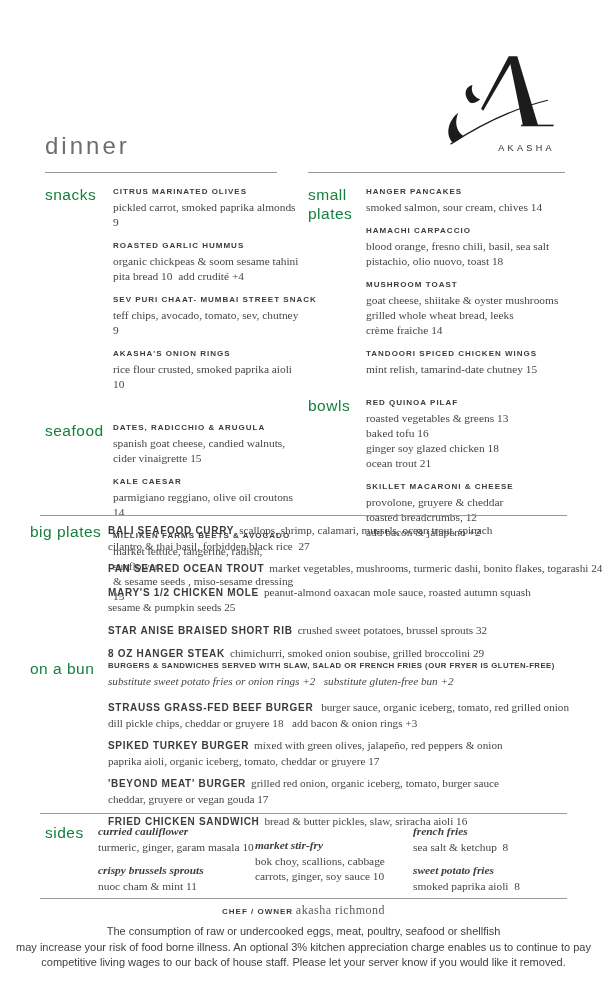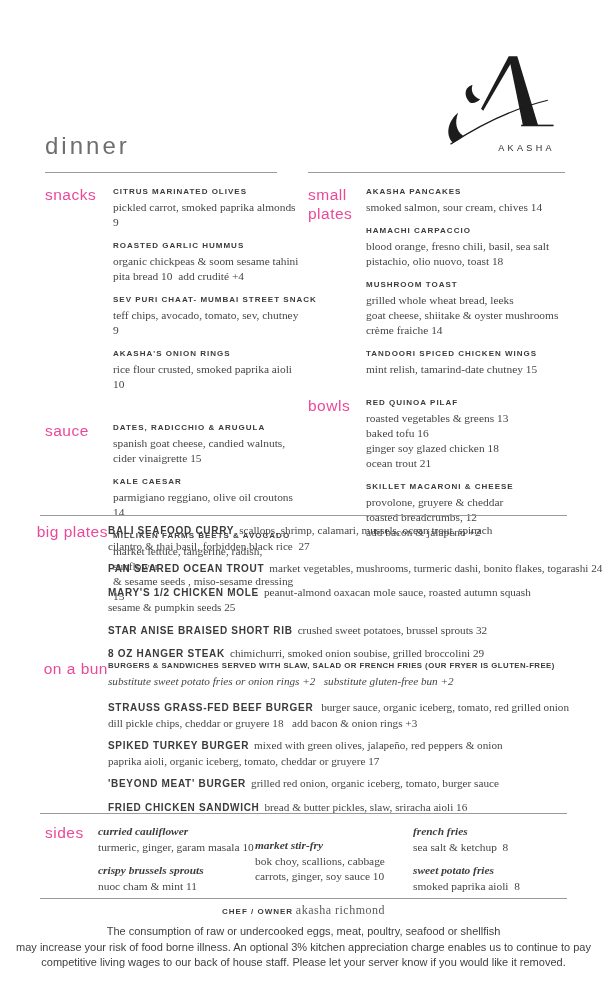--- a/index.html
+++ b/index.html
@@ -14,42 +14,42 @@
   
   .rule{position:absolute;border-top:1px solid #9a9a9a;height:0;}
   .rule-top-left{left:45px;width:232px;top:172px;}
   .rule-top-right{left:308px;width:257px;top:172px;}
   .rule-mid{left:40px;right:40px;top:515px;}
   .rule-low{left:40px;right:40px;top:813px;}
   .rule-foot{left:40px;right:40px;top:898px;}
 
   
   .sec{display:flex;align-items:flex-start;}
-  .sec-label{flex:none;font-size:15.5px;letter-spacing:.5px;color:#ec4899;
+  .sec-label{flex:none;font-size:15.5px;letter-spacing:.5px;color:#15803d;
              font-weight:300;line-height:1.2;}
   .items{flex:1;min-width:0;}
   .item{margin:0 0 10px;}
   .nm{font-size:8px;font-weight:700;letter-spacing:1px;color:#3b3b3b;
       line-height:11px;margin-bottom:3px;white-space:pre;}
   .ds{font-family:"Liberation Serif",serif;font-size:11.4px;color:#464646;
       line-height:15px;white-space:pre-wrap;}
 
   
   .col-left{position:absolute;left:45px;top:186px;width:258px;}
   .col-right{position:absolute;left:308px;top:186px;width:270px;}
   .col-left .sec-label{width:68px;}
   .col-right .sec-label{width:58px;}
   .sec-salads{margin-top:20px;}
   .sec-bowls{margin-top:10px;}
 
   
   .wide{position:absolute;left:30px;display:flex;}
   .big-plates{top:523px;}
   .on-a-bun{top:660px;}
-  .wide .sec-label{width:78px;text-align:right;}
+  .wide .sec-label{width:78px;}
   .wide .items{width:500px;flex:none;}
   .line{font-family:"Liberation Serif",serif;font-size:11.2px;color:#464646;
         line-height:14.5px;white-space:pre;}
   .nm-in{font-family:"Liberation Sans",sans-serif;font-size:10px;font-weight:700;
          letter-spacing:.7px;color:#3b3b3b;margin-right:5px;}
   .w-item{margin:0 0 8px;}
   .bun-head{font-size:7.8px;font-weight:700;letter-spacing:.45px;color:#3b3b3b;
             line-height:11px;white-space:pre;}
   .bun-sub{font-family:"Liberation Serif",serif;font-style:italic;font-size:11.2px;
            color:#464646;line-height:15px;margin-top:3px;white-space:pre;}
@@ -111,21 +111,21 @@
           <div class="ds">teff chips, avocado, tomato, sev, chutney 9</div>
         </div>
         <div class="item">
           <div class="nm">AKASHA'S ONION RINGS</div>
           <div class="ds">rice flour crusted, smoked paprika aioli 10</div>
         </div>
       </div>
     </div>
 
     <div class="sec sec-salads">
-      <div class="sec-label">sauce</div>
+      <div class="sec-label">seafood</div>
       <div class="items">
         <div class="item">
           <div class="nm">DATES, RADICCHIO &amp; ARUGULA</div>
           <div class="ds">spanish goat cheese, candied walnuts,</div>
           <div class="ds">cider vinaigrette 15</div>
         </div>
         <div class="item">
           <div class="nm">KALE CAESAR</div>
           <div class="ds">parmigiano reggiano, olive oil croutons 14</div>
         </div>
@@ -136,32 +136,32 @@
         </div>
       </div>
     </div>
   </div>
 
   <div class="col-right">
     <div class="sec">
       <div class="sec-label">small plates</div>
       <div class="items">
         <div class="item">
-          <div class="nm">AKASHA PANCAKES</div>
+          <div class="nm">HANGER PANCAKES</div>
           <div class="ds">smoked salmon, sour cream, chives 14</div>
         </div>
         <div class="item">
           <div class="nm">HAMACHI CARPACCIO</div>
           <div class="ds">blood orange, fresno chili, basil, sea salt</div>
           <div class="ds">pistachio, olio nuovo, toast 18</div>
         </div>
         <div class="item">
           <div class="nm">MUSHROOM TOAST</div>
+          <div class="ds">goat cheese, shiitake &amp; oyster mushrooms</div>
           <div class="ds">grilled whole wheat bread, leeks</div>
-          <div class="ds">goat cheese, shiitake &amp; oyster mushrooms</div>
           <div class="ds">crème fraiche 14</div>
         </div>
         <div class="item">
           <div class="nm">TANDOORI SPICED CHICKEN WINGS</div>
           <div class="ds">mint relish, tamarind-date chutney 15</div>
         </div>
       </div>
     </div>
 
     <div class="sec sec-bowls">
@@ -219,20 +219,21 @@
       <div class="w-item">
         <div class="line"><span class="nm-in">STRAUSS GRASS-FED BEEF BURGER</span><span> burger sauce, organic iceberg, tomato, red grilled onion</span></div>
         <div class="line">dill pickle chips, cheddar or gruyere 18   add bacon &amp; onion rings +3</div>
       </div>
       <div class="w-item">
         <div class="line"><span class="nm-in">SPIKED TURKEY BURGER</span><span>mixed with green olives, jalapeño, red peppers &amp; onion</span></div>
         <div class="line">paprika aioli, organic iceberg, tomato, cheddar or gruyere 17</div>
       </div>
       <div class="w-item">
         <div class="line"><span class="nm-in">'BEYOND MEAT' BURGER</span><span>grilled red onion, organic iceberg, tomato, burger sauce</span></div>
+        <div class="line">cheddar, gruyere or vegan gouda 17</div>
       </div>
       <div class="w-item">
         <div class="line"><span class="nm-in">FRIED CHICKEN SANDWICH</span><span>bread &amp; butter pickles, slaw, sriracha aioli 16</span></div>
       </div>
     </div>
   </div>
 
   <div class="rule rule-low"></div>
 
   <div class="sides">

